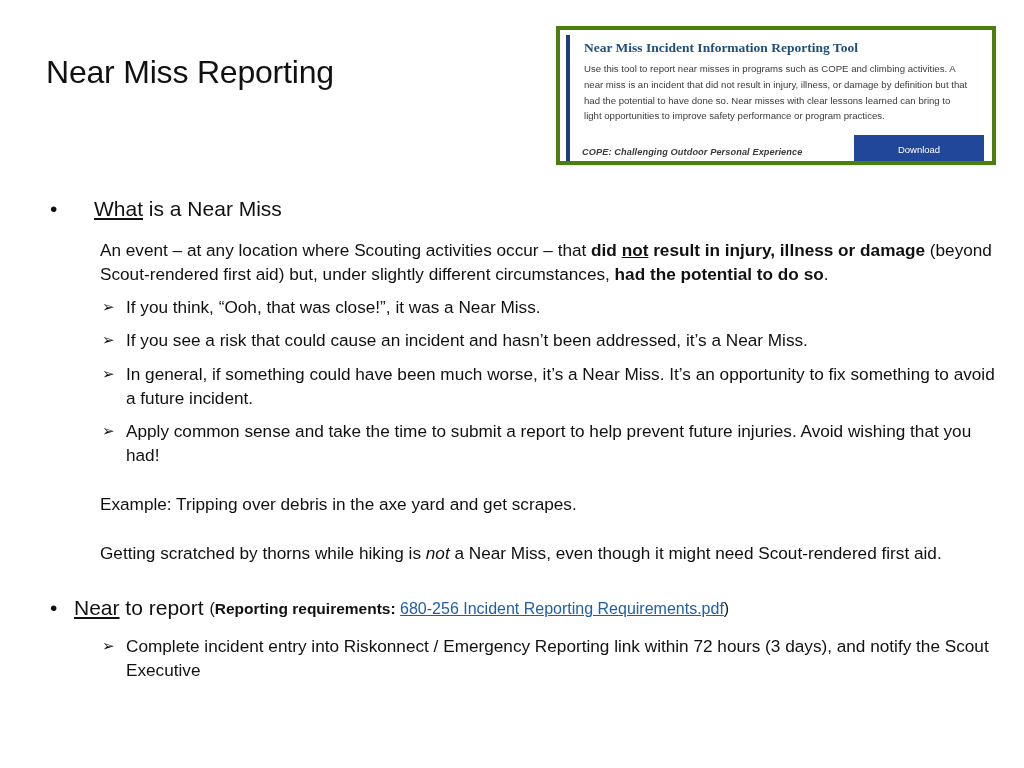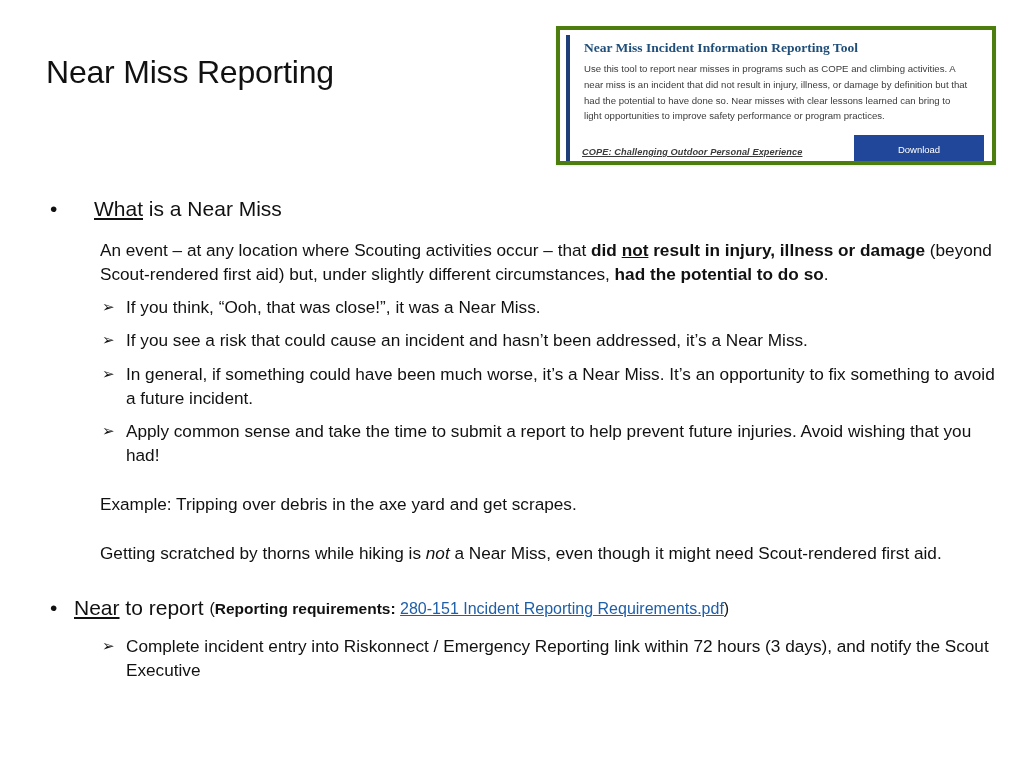--- a/index.html
+++ b/index.html
@@ -72,21 +72,20 @@
   }
   #tool-card-cope {
     position: absolute;
     left: 22px;
     top: 117px;
     font-size: 9.2px;
     font-style: italic;
     font-weight: bold;
     color: #3b3b3b;
     letter-spacing: 0.1px;
-    text-decoration: underline;
   }
   #download-button {
     position: absolute;
     left: 294px;
     top: 105px;
     width: 130px;
     height: 28px;
     background: #21479b;
     color: #ffffff;
     font-size: 9.5px;
@@ -238,21 +237,21 @@
 
   <div class="para">
     <span>Getting scratched by thorns while hiking is </span><i>not</i><span> a Near Miss, even though it might need Scout-rendered first aid.</span>
   </div>
 
   <div class="spacer-lg"></div>
 
   <div id="when-block">
     <div id="when-line">
       <span class="dot">•</span>
-      <u>Near</u><span> to report </span><span class="paren">(</span><span class="small-bold">Reporting requirements:</span><span class="paren">&nbsp;</span><a id="report-link" href="#">280-151 Incident Reporting Requirements.pdf</a><span class="paren">)</span>
+      <u>Near</u><span> to report </span><span class="paren">(</span><span class="small-bold">Reporting requirements:</span><span class="paren">&nbsp;</span><a id="report-link" href="#">680-256 Incident Reporting Requirements.pdf</a><span class="paren">)</span>
     </div>
 
     <div class="arrow-item" style="margin-top:13px;">
       <span class="arrow">➢</span>
       <span>Complete incident entry into Riskonnect / Emergency Reporting link within 72 hours (3 days), and notify the Scout Executive</span>
     </div>
   </div>
 
 </div>
 

